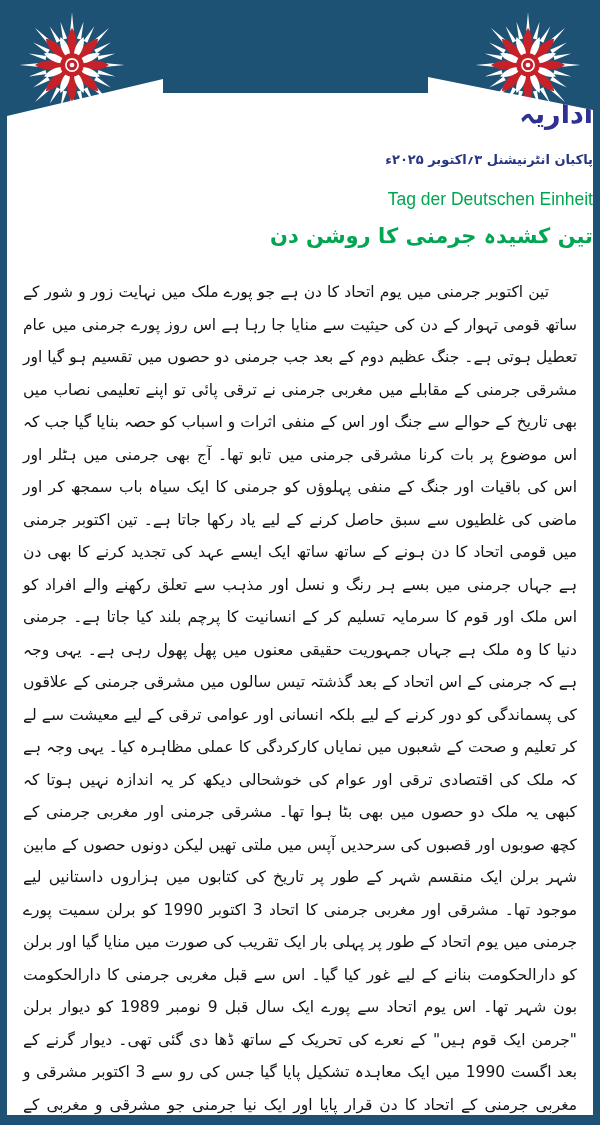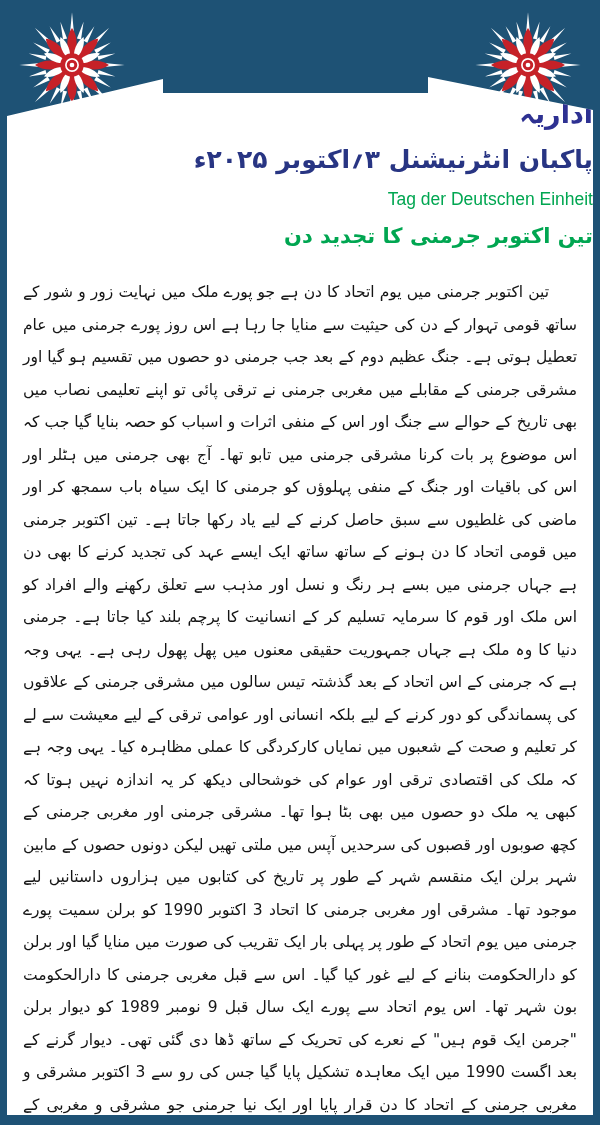--- a/index.html
+++ b/index.html
@@ -19,21 +19,21 @@
     position:absolute;left:7px;top:0;width:586px;height:1115px;
     background:#ffffff;
     clip-path:polygon(0px 116px,156px 79px,156px 93px,421px 93px,421px 77px,586px 110px,586px 1115px,0px 1115px);
   }
   .header{text-align:right;padding-top:97px;}
   .section-title{
     margin:0;font-size:27px;line-height:34px;font-weight:bold;
     color:#2e3192;direction:rtl;
   }
   .pub-line{
-    margin-top:16px;font-size:25px;line-height:26px;
+    margin-top:16px;font-size:13px;line-height:26px;
     color:#283583;direction:rtl;font-weight:bold;
   }
   .german-title{
     margin-top:15px;font-size:17.5px;line-height:22px;
     color:#00a651;font-family:Liberation Sans, sans-serif;
   }
   .headline{
     margin:12px 0 0 0;font-size:21px;line-height:28px;font-weight:bold;
     color:#00a651;direction:rtl;
   }
@@ -114,19 +114,19 @@
     </svg>
   <svg class="orn right" viewBox="-50 -50 100 100">
       <use href="#ornament"></use>
     </svg>
 
   <div class="paper">
     <div class="header">
       <h1 class="section-title">اداریہ</h1>
       <div class="pub-line">پاکبان انٹرنیشنل ۳؍اکتوبر ۲۰۲۵ء</div>
       <div class="german-title">Tag der Deutschen Einheit</div>
-      <h2 class="headline">تین اکتوبر جرمنی کا تجدید دن</h2>
+      <h2 class="headline">تین کشیدہ جرمنی کا روشن دن</h2>
     </div>
     <p class="article-body">تین اکتوبر جرمنی میں یوم اتحاد کا دن ہے جو پورے ملک میں نہایت زور و شور کے ساتھ قومی تہوار کے دن کی حیثیت سے منایا جا رہا ہے اس روز پورے جرمنی میں عام تعطیل ہوتی ہے۔ جنگ عظیم دوم کے بعد جب جرمنی دو حصوں میں تقسیم ہو گیا اور مشرقی جرمنی کے مقابلے میں مغربی جرمنی نے ترقی پائی تو اپنے تعلیمی نصاب میں بھی تاریخ کے حوالے سے جنگ اور اس کے منفی اثرات و اسباب کو حصہ بنایا گیا جب کہ اس موضوع پر بات کرنا مشرقی جرمنی میں تابو تھا۔ آج بھی جرمنی میں ہٹلر اور اس کی باقیات اور جنگ کے منفی پہلوؤں کو جرمنی کا ایک سیاہ باب سمجھ کر اور ماضی کی غلطیوں سے سبق حاصل کرنے کے لیے یاد رکھا جاتا ہے۔ تین اکتوبر جرمنی میں قومی اتحاد کا دن ہونے کے ساتھ ساتھ ایک ایسے عہد کی تجدید کرنے کا بھی دن ہے جہاں جرمنی میں بسے ہر رنگ و نسل اور مذہب سے تعلق رکھنے والے افراد کو اس ملک اور قوم کا سرمایہ تسلیم کر کے انسانیت کا پرچم بلند کیا جاتا ہے۔ جرمنی دنیا کا وہ ملک ہے جہاں جمہوریت حقیقی معنوں میں پھل پھول رہی ہے۔ یہی وجہ ہے کہ جرمنی کے اس اتحاد کے بعد گذشتہ تیس سالوں میں مشرقی جرمنی کے علاقوں کی پسماندگی کو دور کرنے کے لیے بلکہ انسانی اور عوامی ترقی کے لیے معیشت سے لے کر تعلیم و صحت کے شعبوں میں نمایاں کارکردگی کا عملی مظاہرہ کیا۔ یہی وجہ ہے کہ ملک کی اقتصادی ترقی اور عوام کی خوشحالی دیکھ کر یہ اندازہ نہیں ہوتا کہ کبھی یہ ملک دو حصوں میں بھی بٹا ہوا تھا۔ مشرقی جرمنی اور مغربی جرمنی کے کچھ صوبوں اور قصبوں کی سرحدیں آپس میں ملتی تھیں لیکن دونوں حصوں کے مابین شہر برلن ایک منقسم شہر کے طور پر تاریخ کی کتابوں میں ہزاروں داستانیں لیے موجود تھا۔ مشرقی اور مغربی جرمنی کا اتحاد 3 اکتوبر 1990 کو برلن سمیت پورے جرمنی میں یوم اتحاد کے طور پر پہلی بار ایک تقریب کی صورت میں منایا گیا اور برلن کو دارالحکومت بنانے کے لیے غور کیا گیا۔ اس سے قبل مغربی جرمنی کا دارالحکومت بون شہر تھا۔ اس یوم اتحاد سے پورے ایک سال قبل 9 نومبر 1989 کو دیوار برلن "جرمن ایک قوم ہیں" کے نعرے کی تحریک کے ساتھ ڈھا دی گئی تھی۔ دیوار گرنے کے بعد اگست 1990 میں ایک معاہدہ تشکیل پایا گیا جس کی رو سے 3 اکتوبر مشرقی و مغربی جرمنی کے اتحاد کا دن قرار پایا اور ایک نیا جرمنی جو مشرقی و مغربی کے سابقہ و لاحقے سے مستثنیٰ تھا دنیا کے نقشے پر سامنے آ گیا۔ اس ہی حوالے سے 3 اکتوبر کا دن ہر سال جرمنی میں یوم اتحاد کے طور پر منایا جاتا ہے۔ جب جرمنی دو حصوں میں منقسم ہوا تھا اس وقت کے لحاظ سے مغربی جرمنی نے شعبہ زندگی کے ہر میدان میں کامیابی و ترقی کے جھنڈے گاڑ کر نہ صرف خود کو ترقی یافتہ بنا ڈالا تھا بلکہ دیگر کئی ممالک کی ترقی میں اہم کردار بھی ادا کیا تھا۔ سن اسی کی دہائی سے مشرقی جرمنی کے باسی مغربی جرمنی آ کر اپنی اقتصادی اور معاشی حالت بہتر بنانا چاہتے تھے۔ لیکن اپنے ملک سے مغربی جرمنی جانے کی انہیں اجازت نہ تھی۔ سینکڑوں لوگ چوری چھپے اور دیگر ممالک کے راستے مغربی جرمنی میں داخل ہونے کی کوشش میں اپنی جانیں بھی گنوا بیٹھے تھے۔ لیکن جو لوگ مشرقی جرمنی سے فرار ہو کر مغربی جرمنی میں پناہ لے لیتے انہیں ملک میں عزت و احترام کے ساتھ ملک کا شہری تسلیم کر لیا جاتا۔ ایک طویل تحریک کے بعد جب روس کے کئی ٹکڑے ہوئے اور پولینڈ سمیت کئی مشرقی ممالک نے اپنی خارجہ پالیسی میں نرمی کی تو مشرقی اور مغربی جرمنی کے مابین بھی اس سرد جنگ کا اختتام ہوا جو ساٹھ کی دہائی میں کشیدہ صورت اختیار کر گئی تھی اور جس کے نتیجے میں ایک آہنی دیوار جرمنی کے مشرقی و مغربی حصوں کو دو لخت کر گئی تھی۔ آج کے جرمنی کو گرچہ دنیا کے بدلتے حالات کی بنا پر کئی مسائل کا سامنا ہے لیکن اس کے باوجود عوام کا عزم اور حکومت و اپوزیشن کا ملک کے لیے خیرخواہ ہونا، ان مسائل سے نمٹنے کا اہم زریعہ بھی تسلیم کیا جاتا ہے۔</p>
 
   </div>
 
 </div>
 
 </body></html>

